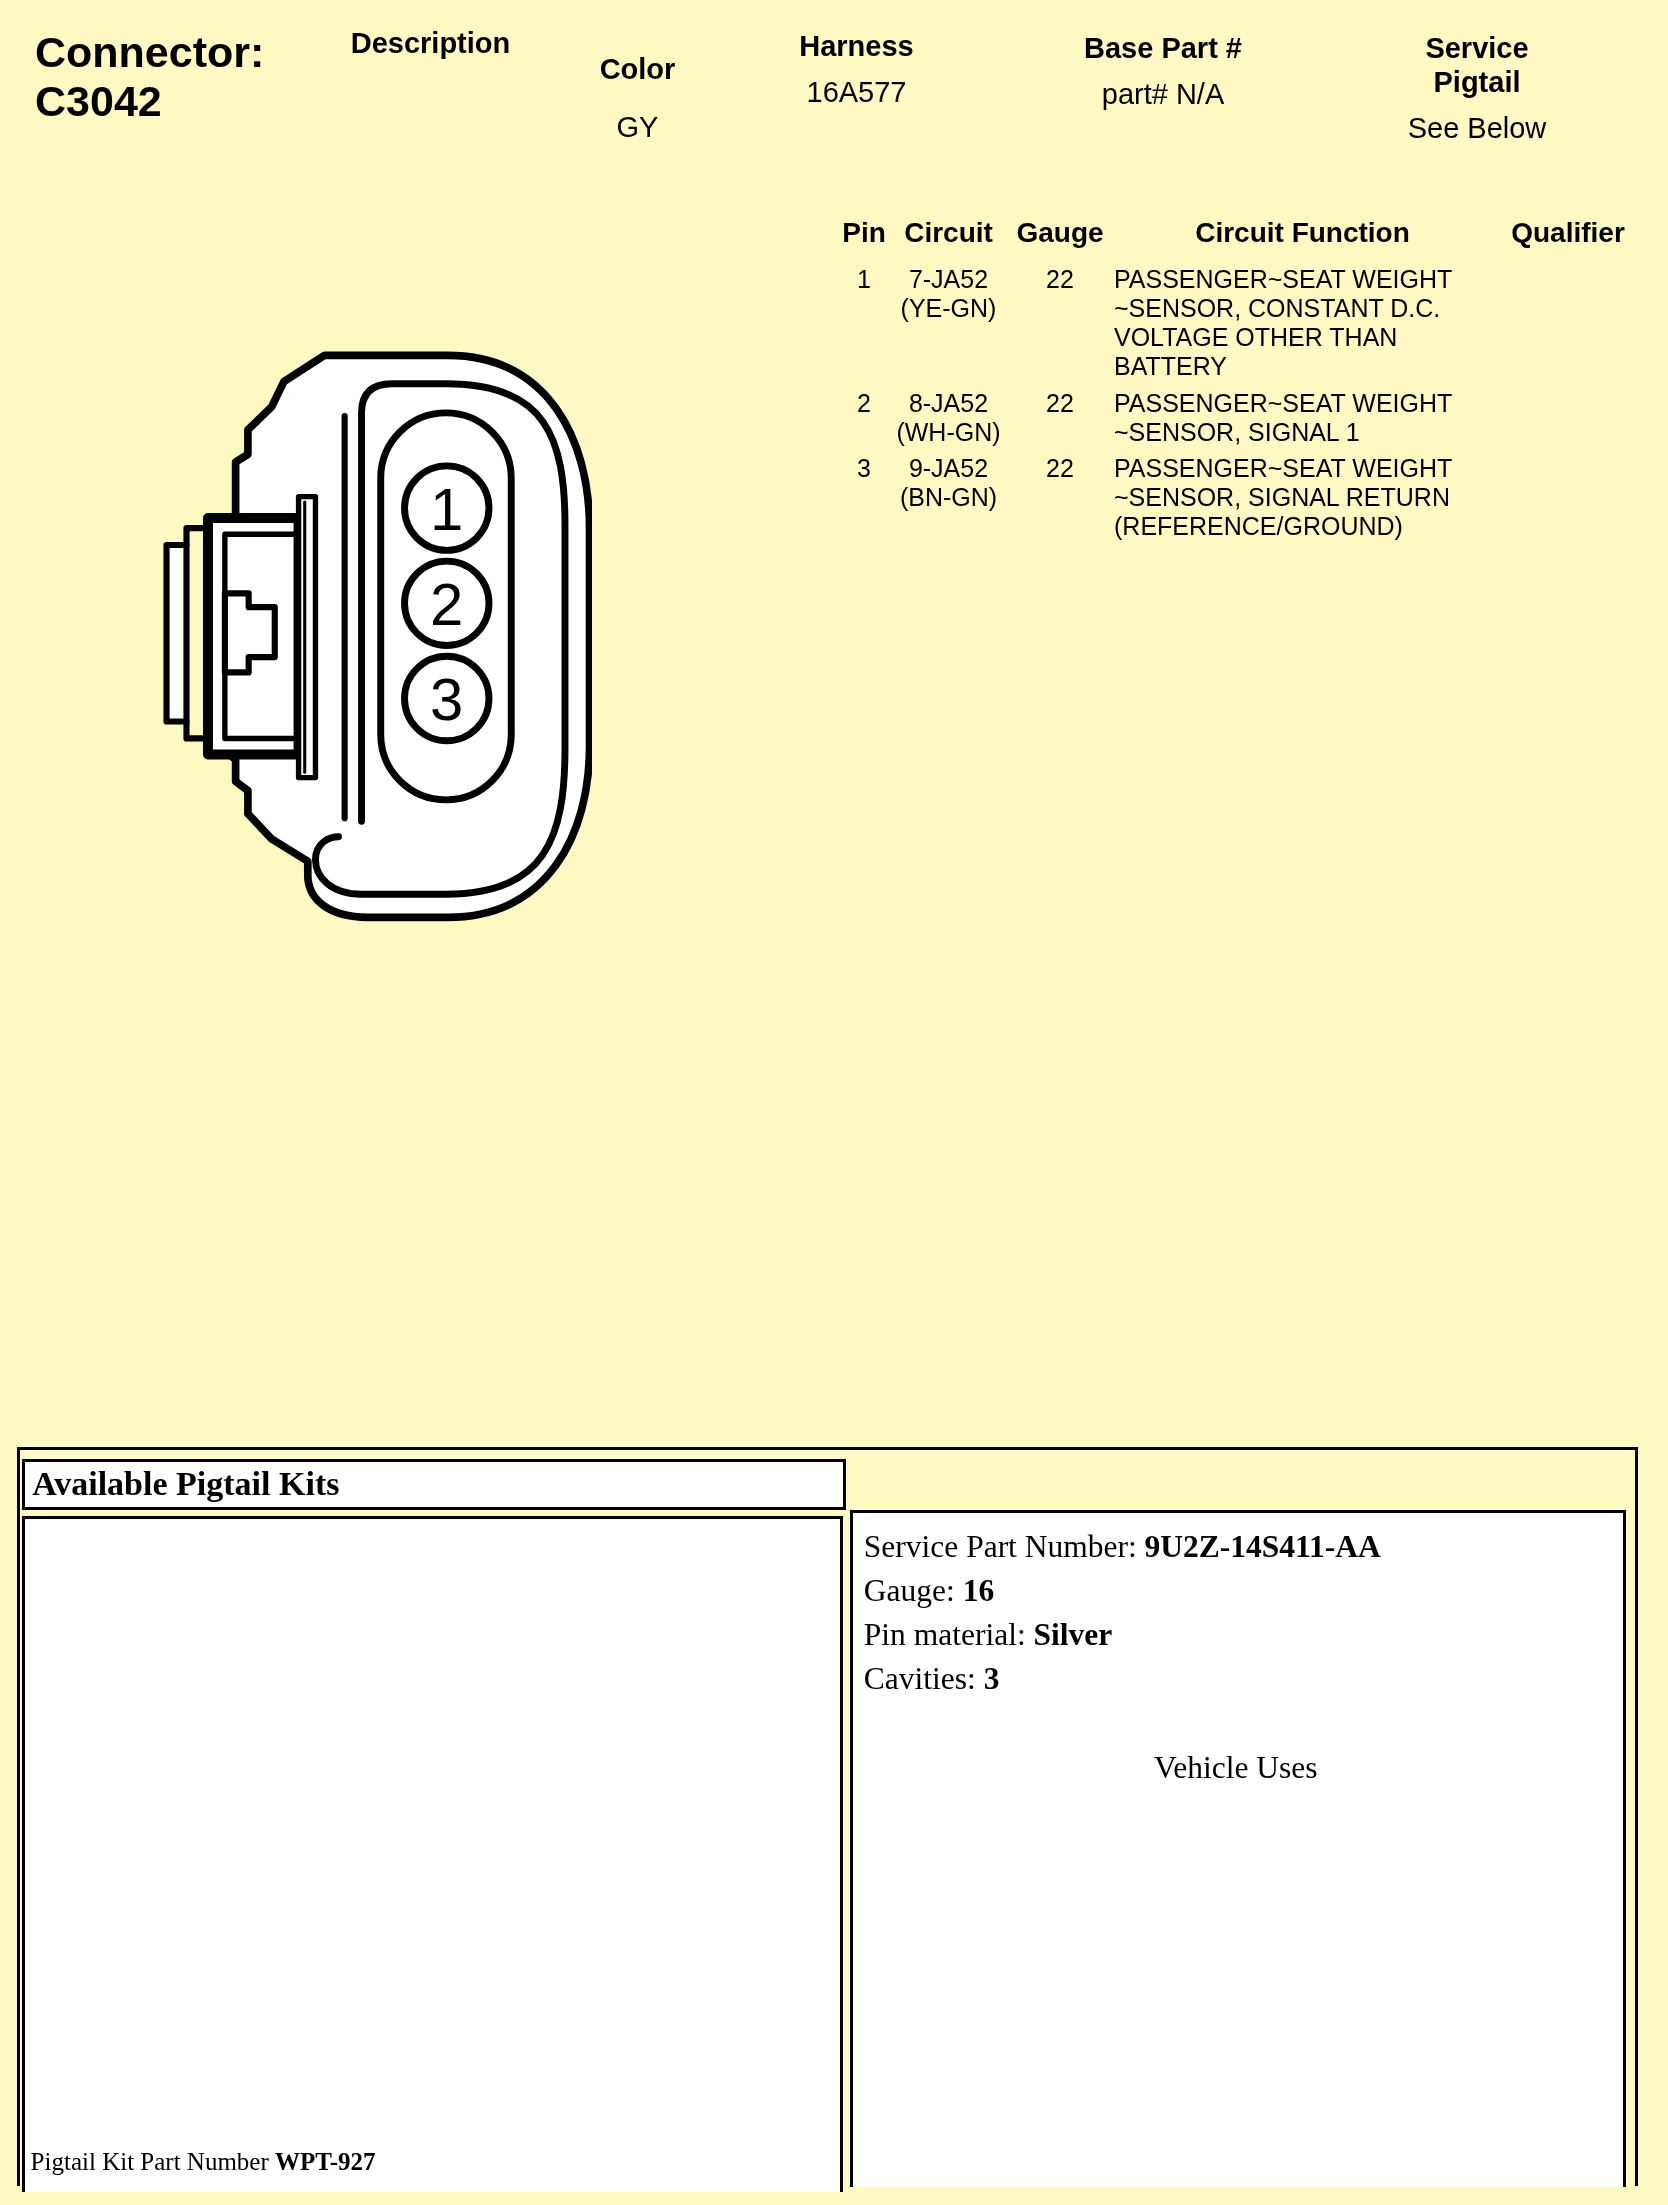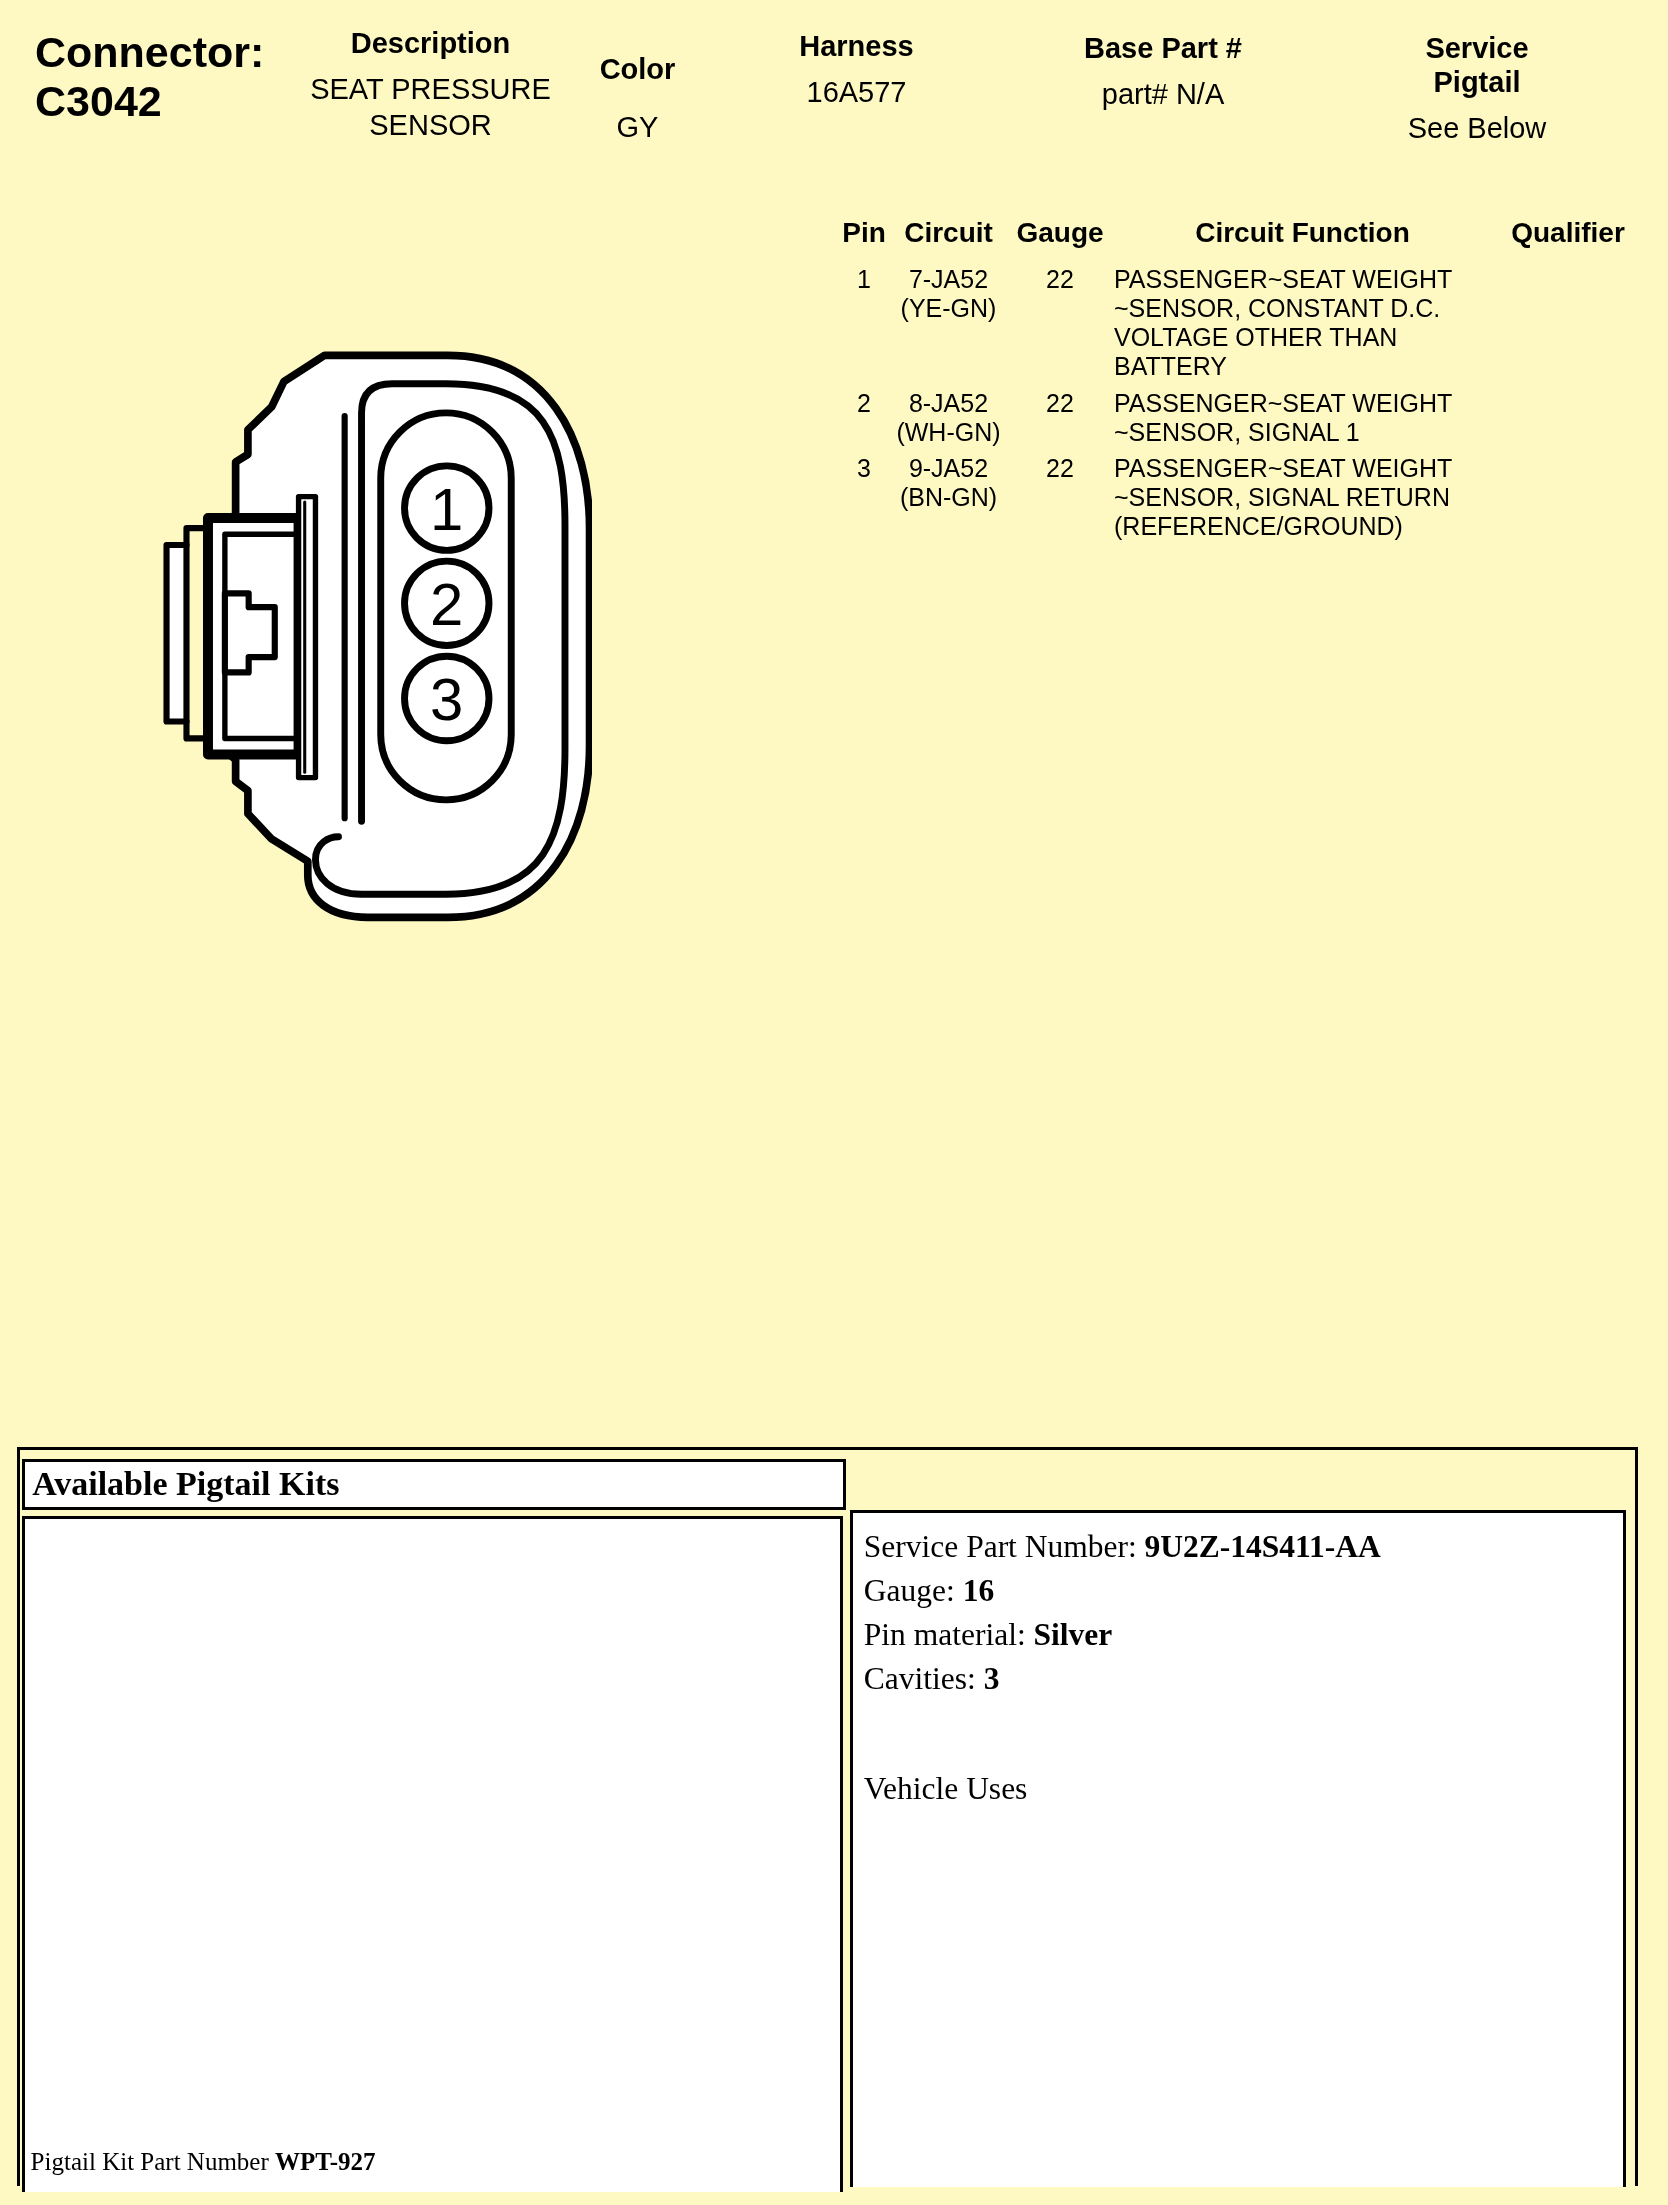--- a/index.html
+++ b/index.html
@@ -39,38 +39,36 @@
   .serif{font-family:"Liberation Serif",serif;}
   .box{position:absolute;border:3.8px solid #000;box-sizing:border-box;background:#fff;}
   #outer-box{left:17px;top:1447px;width:1621px;height:739px;border-bottom:none;background:transparent;}
   #apk-box{left:21.5px;top:1459px;width:824px;height:51px;}
   #apk-box .t{font-size:34px;font-weight:bold;line-height:43px;padding-left:7.7px;font-family:Liberation Serif, serif;}
   #left-cell{left:21.5px;top:1516px;width:821px;height:676px;border-bottom:none;}
   #right-cell{left:850px;top:1510px;width:776px;height:677px;border-bottom:none;}
   #right-cell .inner{padding:12.3px 15.4px 0 10.8px;font-size:31.5px;line-height:44px;}
   .detail-line .lbl{font-weight:normal;}
   .detail-line .val{font-weight:bold;}
-  #vehicle-uses-title{margin-top:66px;}
+  #vehicle-uses-title{margin-top:45px;text-align:center;}
   #uses-list{margin:37px 0 0 0;padding-left:96px;}
   #uses-list li{white-space:pre-line;}
   #kit-line{position:absolute;left:6.1px;bottom:10.8px;font-size:25px;line-height:38px;}
   #kit-line .val{font-weight:bold;}
 </style>
 </head>
 <body>
 
 <div id="page">
 
   <div class="conn-title">Connector:
 C3042</div>
 
   <div class="hdr-col" id="col-desc">
     <div class="hdr-label">Description</div>
-    <div class="hdr-value">SEAT PRESSURE
-SENSOR</div>
   </div>
   <div class="hdr-col" id="col-color">
     <div class="hdr-label">Color</div>
     <div class="hdr-value">GY</div>
   </div>
   <div class="hdr-col" id="col-harness">
     <div class="hdr-label">Harness</div>
     <div class="hdr-value">16A577</div>
   </div>
   <div class="hdr-col" id="col-base">

